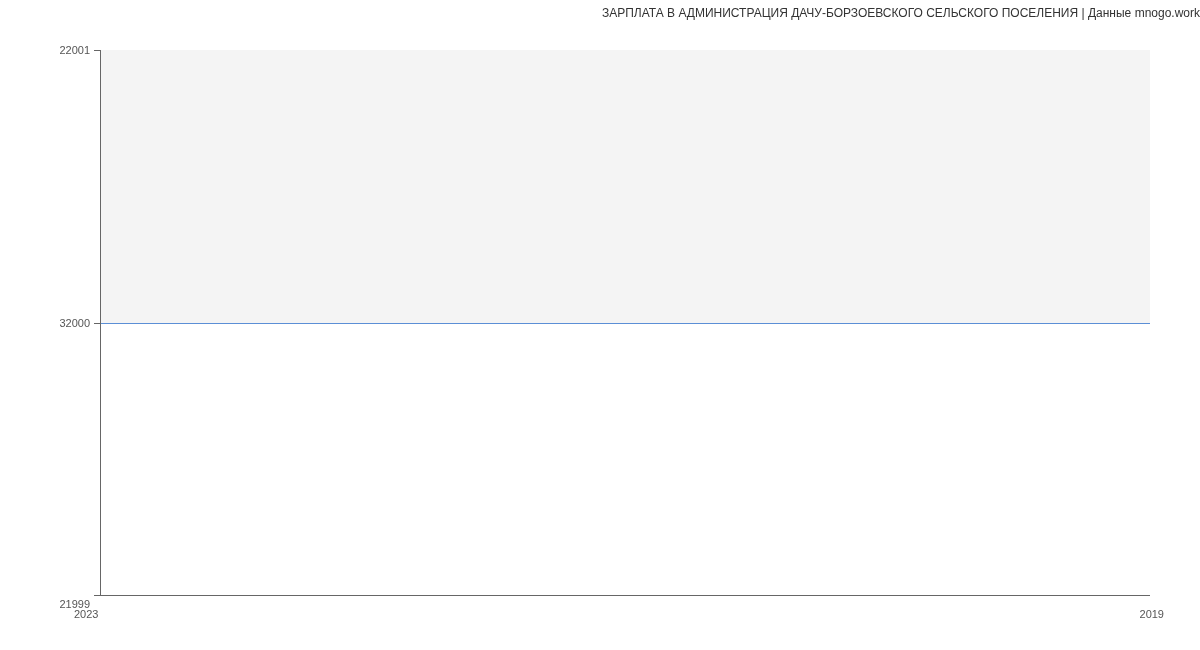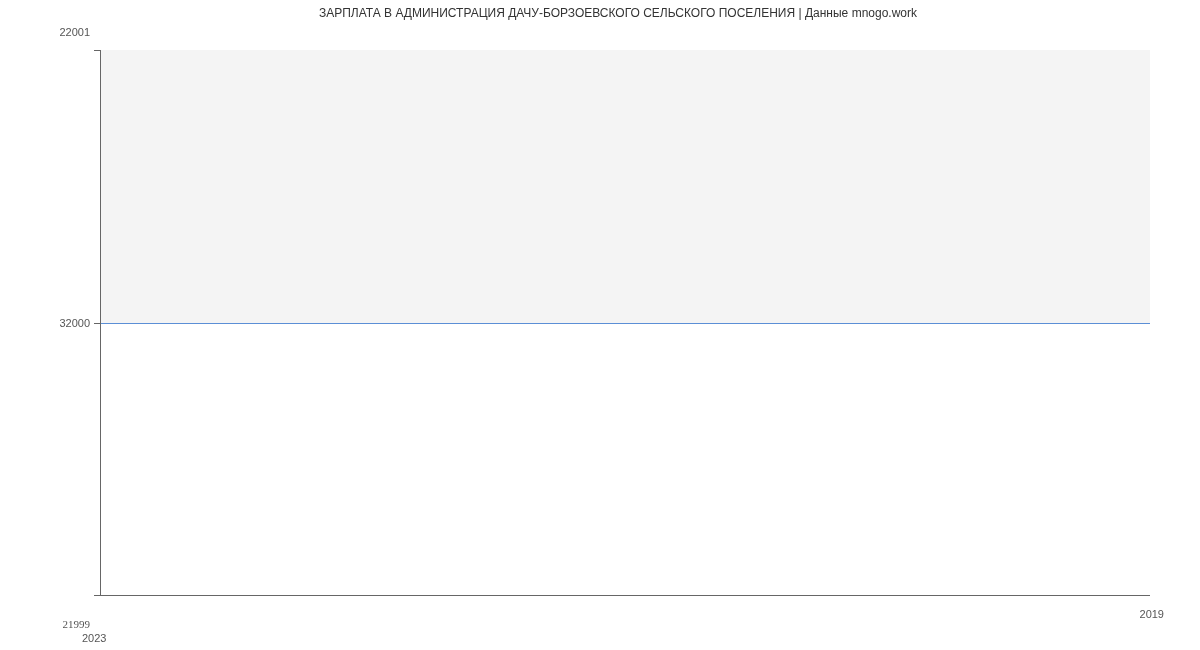--- a/index.html
+++ b/index.html
@@ -9,21 +9,21 @@
       background: #ffffff;
       font-family: Verdana, Geneva, sans-serif;
       position: relative;
       overflow: hidden;
     }
     .title {
       position: absolute;
       top: 6px;
       left: 0;
       right: 0;
-      text-align: center;
+      text-align: right;
       font-size: 12px;
       color: #333;
       font-weight: normal;
       margin-left: 36px;
     }
     .plot-area {
       position: absolute;
       left: 100px;
       top: 50px;
       width: 1050px;
@@ -79,30 +79,30 @@
     .y-tick-top { top: 0; }
     .y-tick-mid { top: 50%; }
     .y-tick-bot { bottom: 0; }
     .y-label {
       position: absolute;
       right: 1110px;
       font-size: 11px;
       color: #555;
       transform: translateY(-50%);
     }
-    .y-label-top { top: 32px; }
+    .y-label-top { top: 50px; }
     .y-label-mid { top: 323px; }
-    .y-label-bot { top: 624px; font-family: Liberation Serif, serif; }
+    .y-label-bot { top: 604px; }
     .x-label {
       position: absolute;
       top: 608px;
       font-size: 11px;
       color: #555;
     }
-    .x-label-left { left: 82px; margin-top: 24px; }
+    .x-label-left { left: 74px; }
     .x-label-right { right: 36px; }
   </style>
 </head>
 <body>
 
 <div class="title">ЗАРПЛАТА В АДМИНИСТРАЦИЯ ДАЧУ-БОРЗОЕВСКОГО СЕЛЬСКОГО ПОСЕЛЕНИЯ | Данные mnogo.work</div>
 
 <div class="plot-area">
   <div class="plot-bg-upper"></div>
   <div class="plot-bg-lower"></div>

